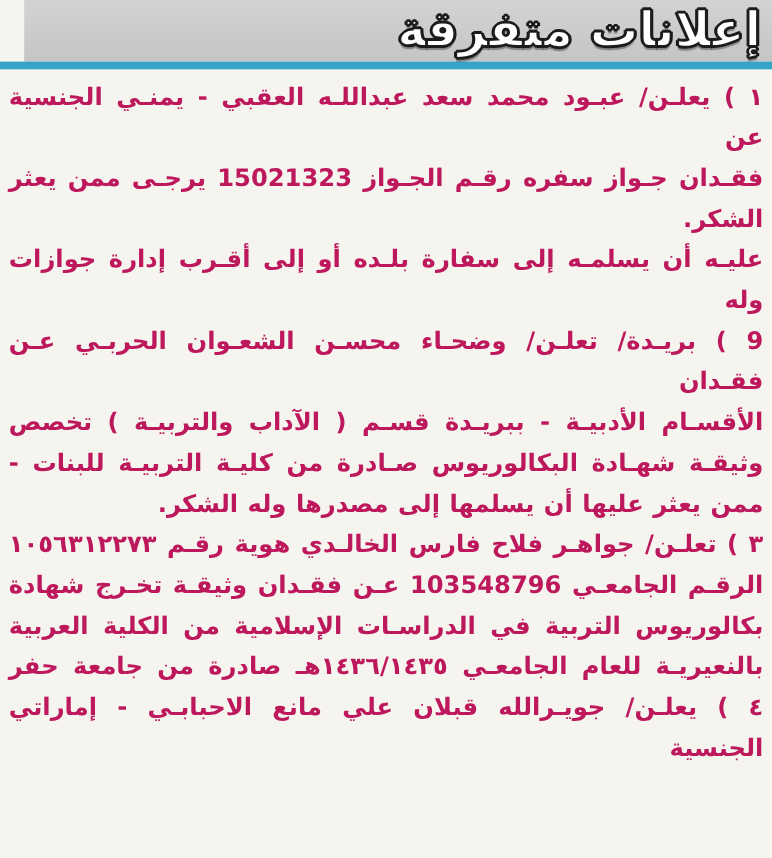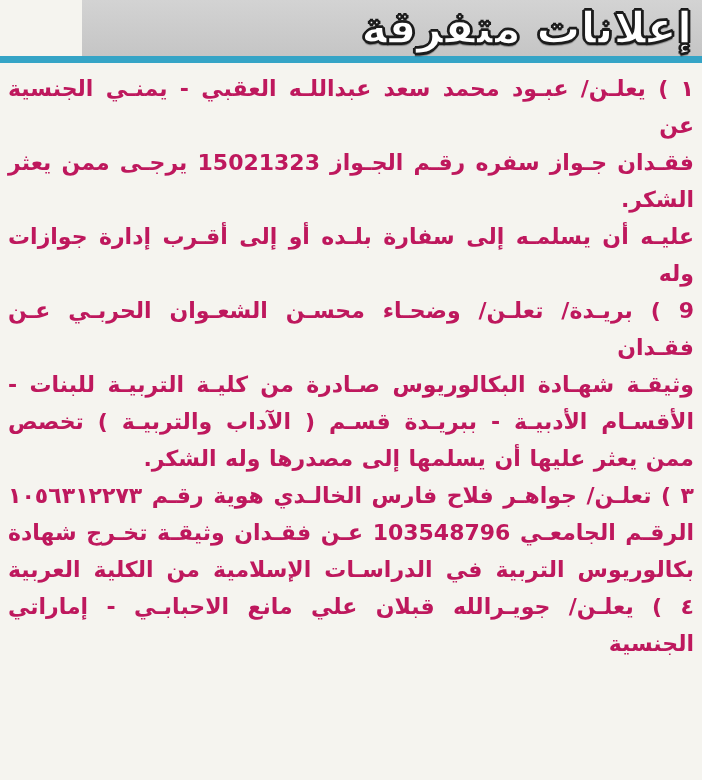--- a/index.html
+++ b/index.html
@@ -11,21 +11,21 @@
   }
 
   body {
     background: #f5f4ef;
     font-family: "DejaVu Sans", sans-serif;
     direction: rtl;
   }
 
   
   .masthead {
-    width: 620px;
+    width: 680px;
     height: 56px;
     background: #c9c9c9;
     background: linear-gradient(#d3d3d3, #c5c5c5);
     display: flex;
     align-items: center;
     justify-content: flex-start; 
     padding: 0 10px 0 0;
   }
 
   .masthead .section-title {
@@ -83,25 +83,26 @@
 
 <div class="ads-wrap">
     <div class="ad">
       <div class="ad-line">١ ) يعلـن/ عبـود محمد سعد عبداللـه العقبي - يمنـي الجنسية عن</div>
       <div class="ad-line">فقـدان جـواز سفره رقـم الجـواز 15021323 يرجـى ممن يعثر</div>
       <div class="ad-line last">الشكر.</div>
       <div class="ad-line">عليـه أن يسلمـه إلى سفارة بلـده أو إلى أقـرب إدارة جوازات وله</div>
     </div>
     <div class="ad">
       <div class="ad-line">9 ) بريـدة/ تعلـن/ وضحـاء محسـن الشعـوان الحربـي عـن فقـدان</div>
+      <div class="ad-line">الأقسـام الأدبيـة - ببريـدة قسـم ( الآداب والتربيـة ) تخصص</div>
       <div class="ad-line">وثيقـة شهـادة البكالوريوس صـادرة من كليـة التربيـة للبنات -</div>
-      <div class="ad-line">الأقسـام الأدبيـة - ببريـدة قسـم ( الآداب والتربيـة ) تخصص</div>
       <div class="ad-line last">ممن يعثر عليها أن يسلمها إلى مصدرها وله الشكر.</div>
     </div>
     <div class="ad">
       <div class="ad-line">٣ ) تعلـن/ جواهـر فلاح فارس الخالـدي هوية رقـم ١٠٥٦٣١٢٢٧٣</div>
       <div class="ad-line">الرقـم الجامعـي 103548796 عـن فقـدان وثيقـة تخـرج شهادة</div>
       <div class="ad-line">بكالوريوس التربية في الدراسـات الإسلامية من الكلية العربية</div>
+      <div class="ad-line">بالنعيريـة للعام الجامعـي ١٤٣٥‏/‏١٤٣٦هـ صادرة من جامعة حفر</div>
     </div>
     <div class="ad">
       <div class="ad-line">٤ ) يعلـن/ جويـرالله قبلان علي مانع الاحبابـي - إماراتي الجنسية</div>
     </div>
   </div>
 
 </body></html>

